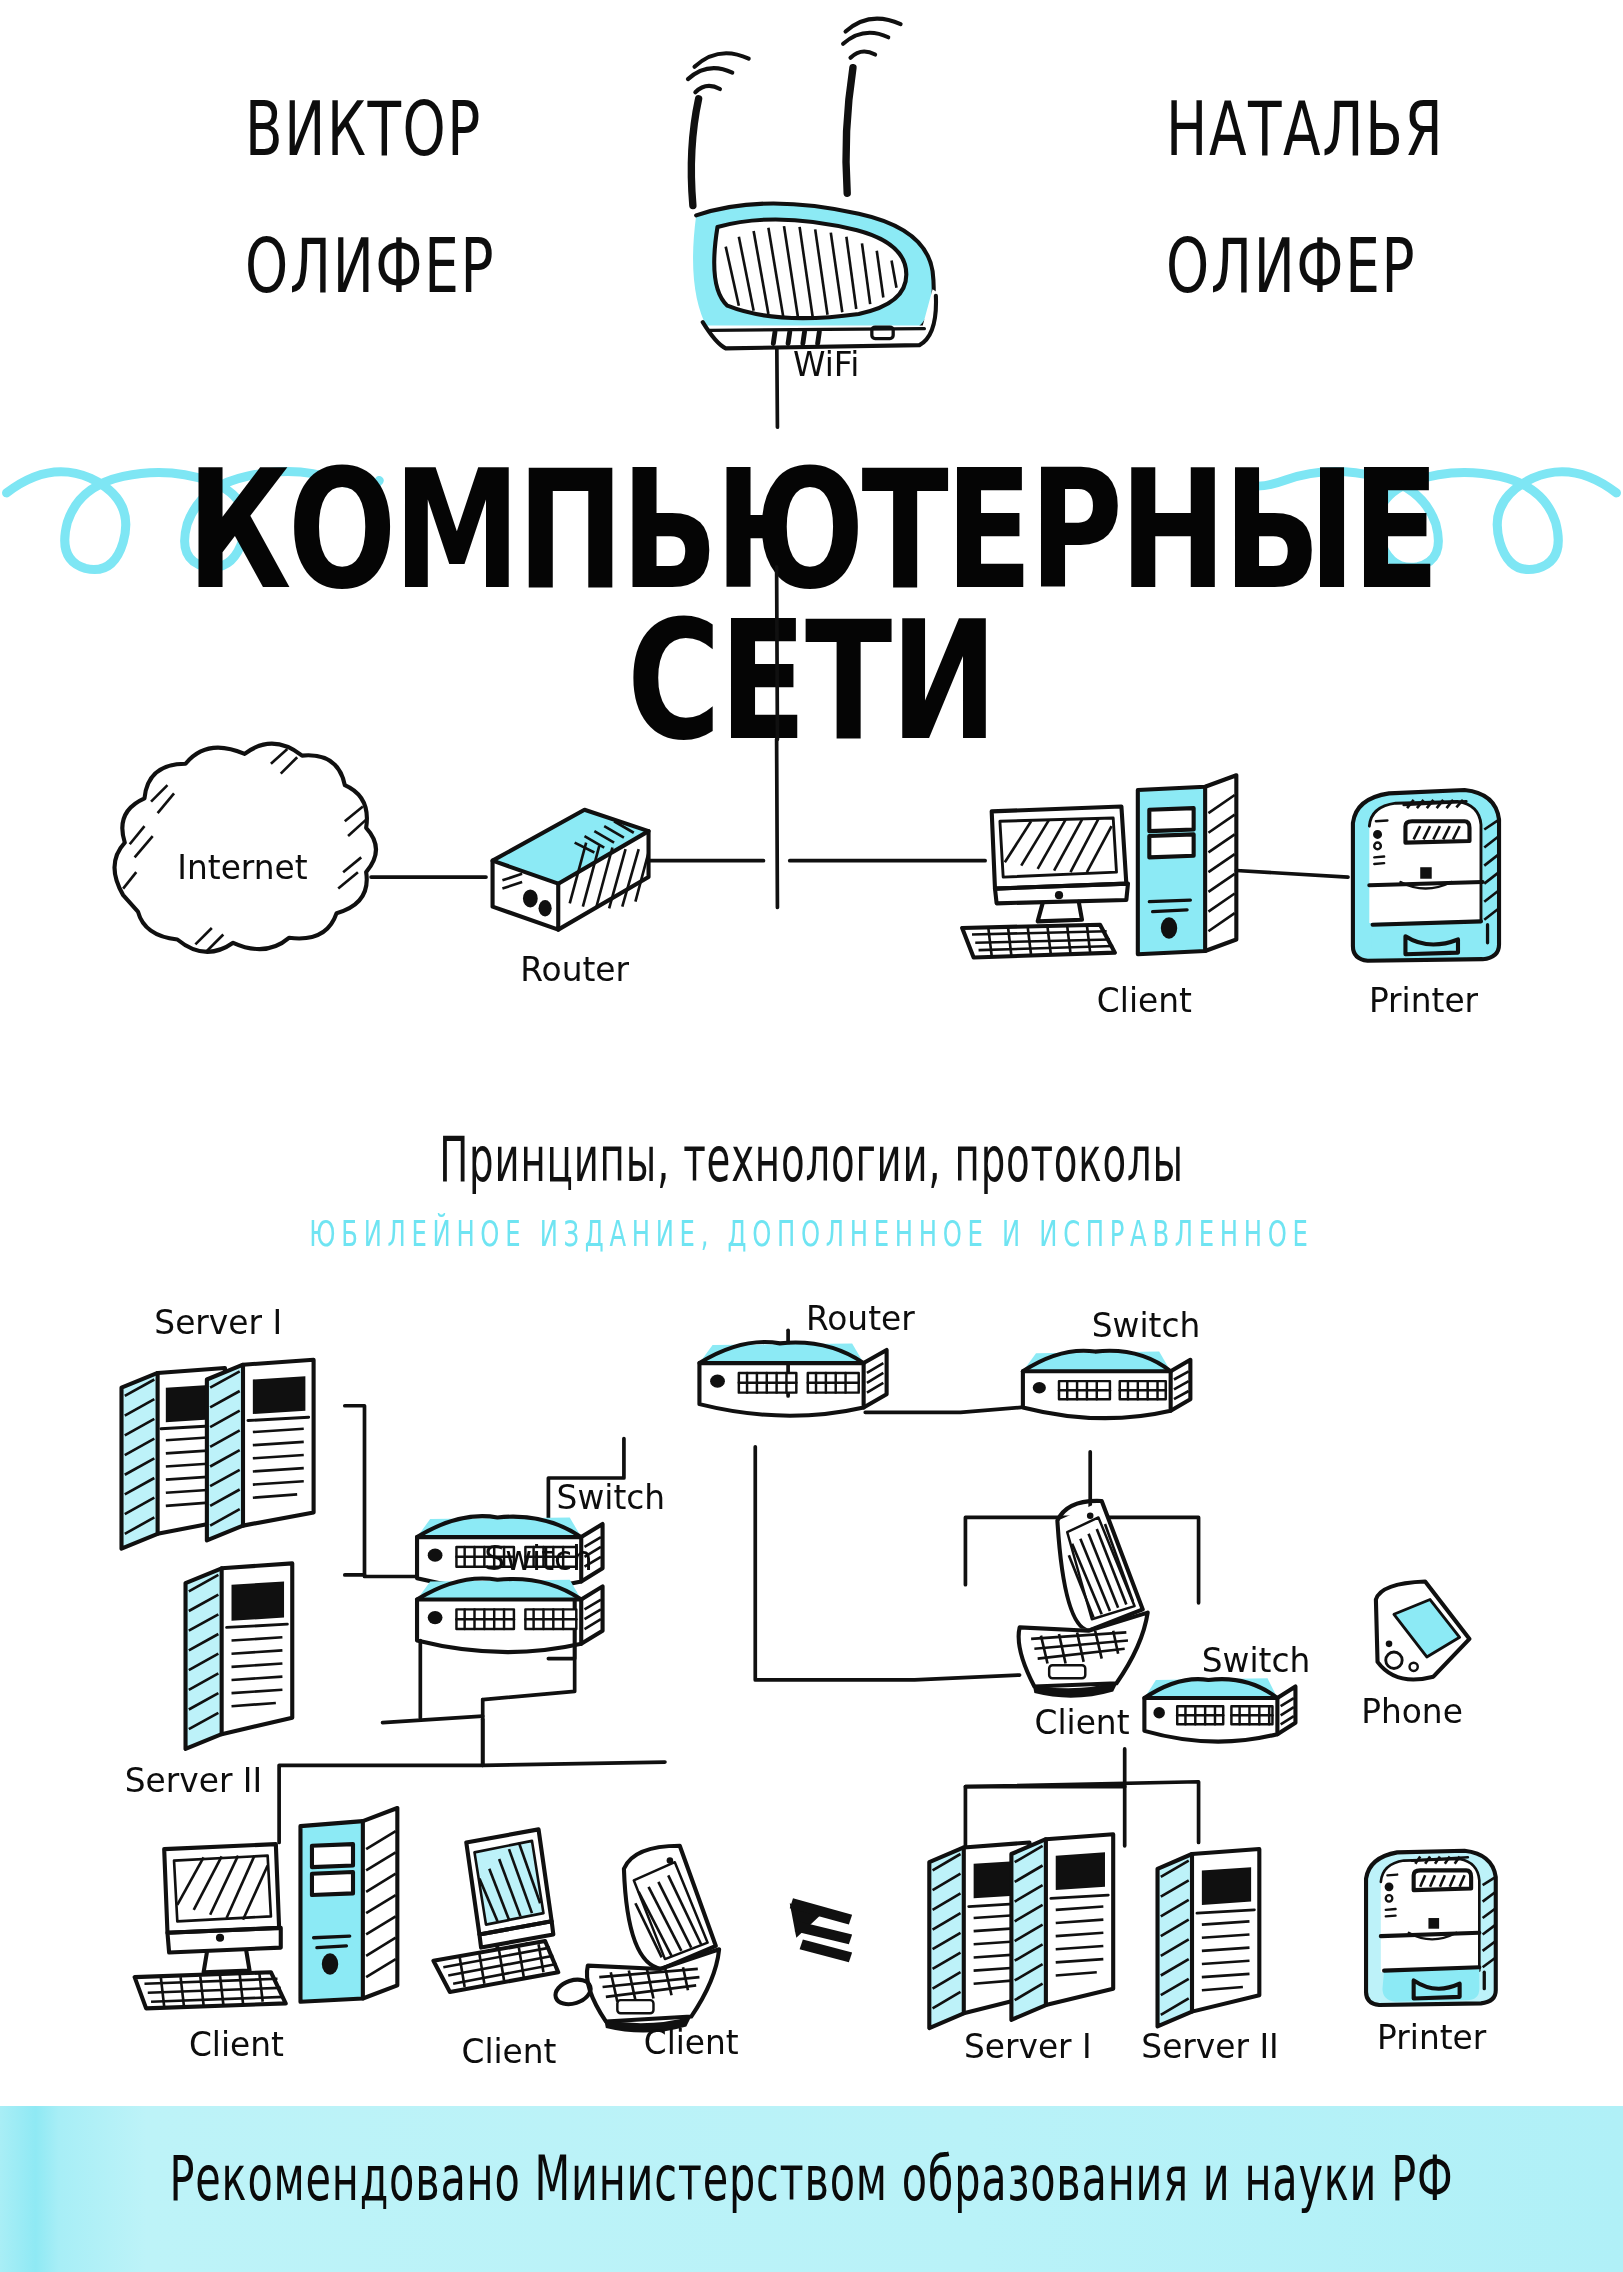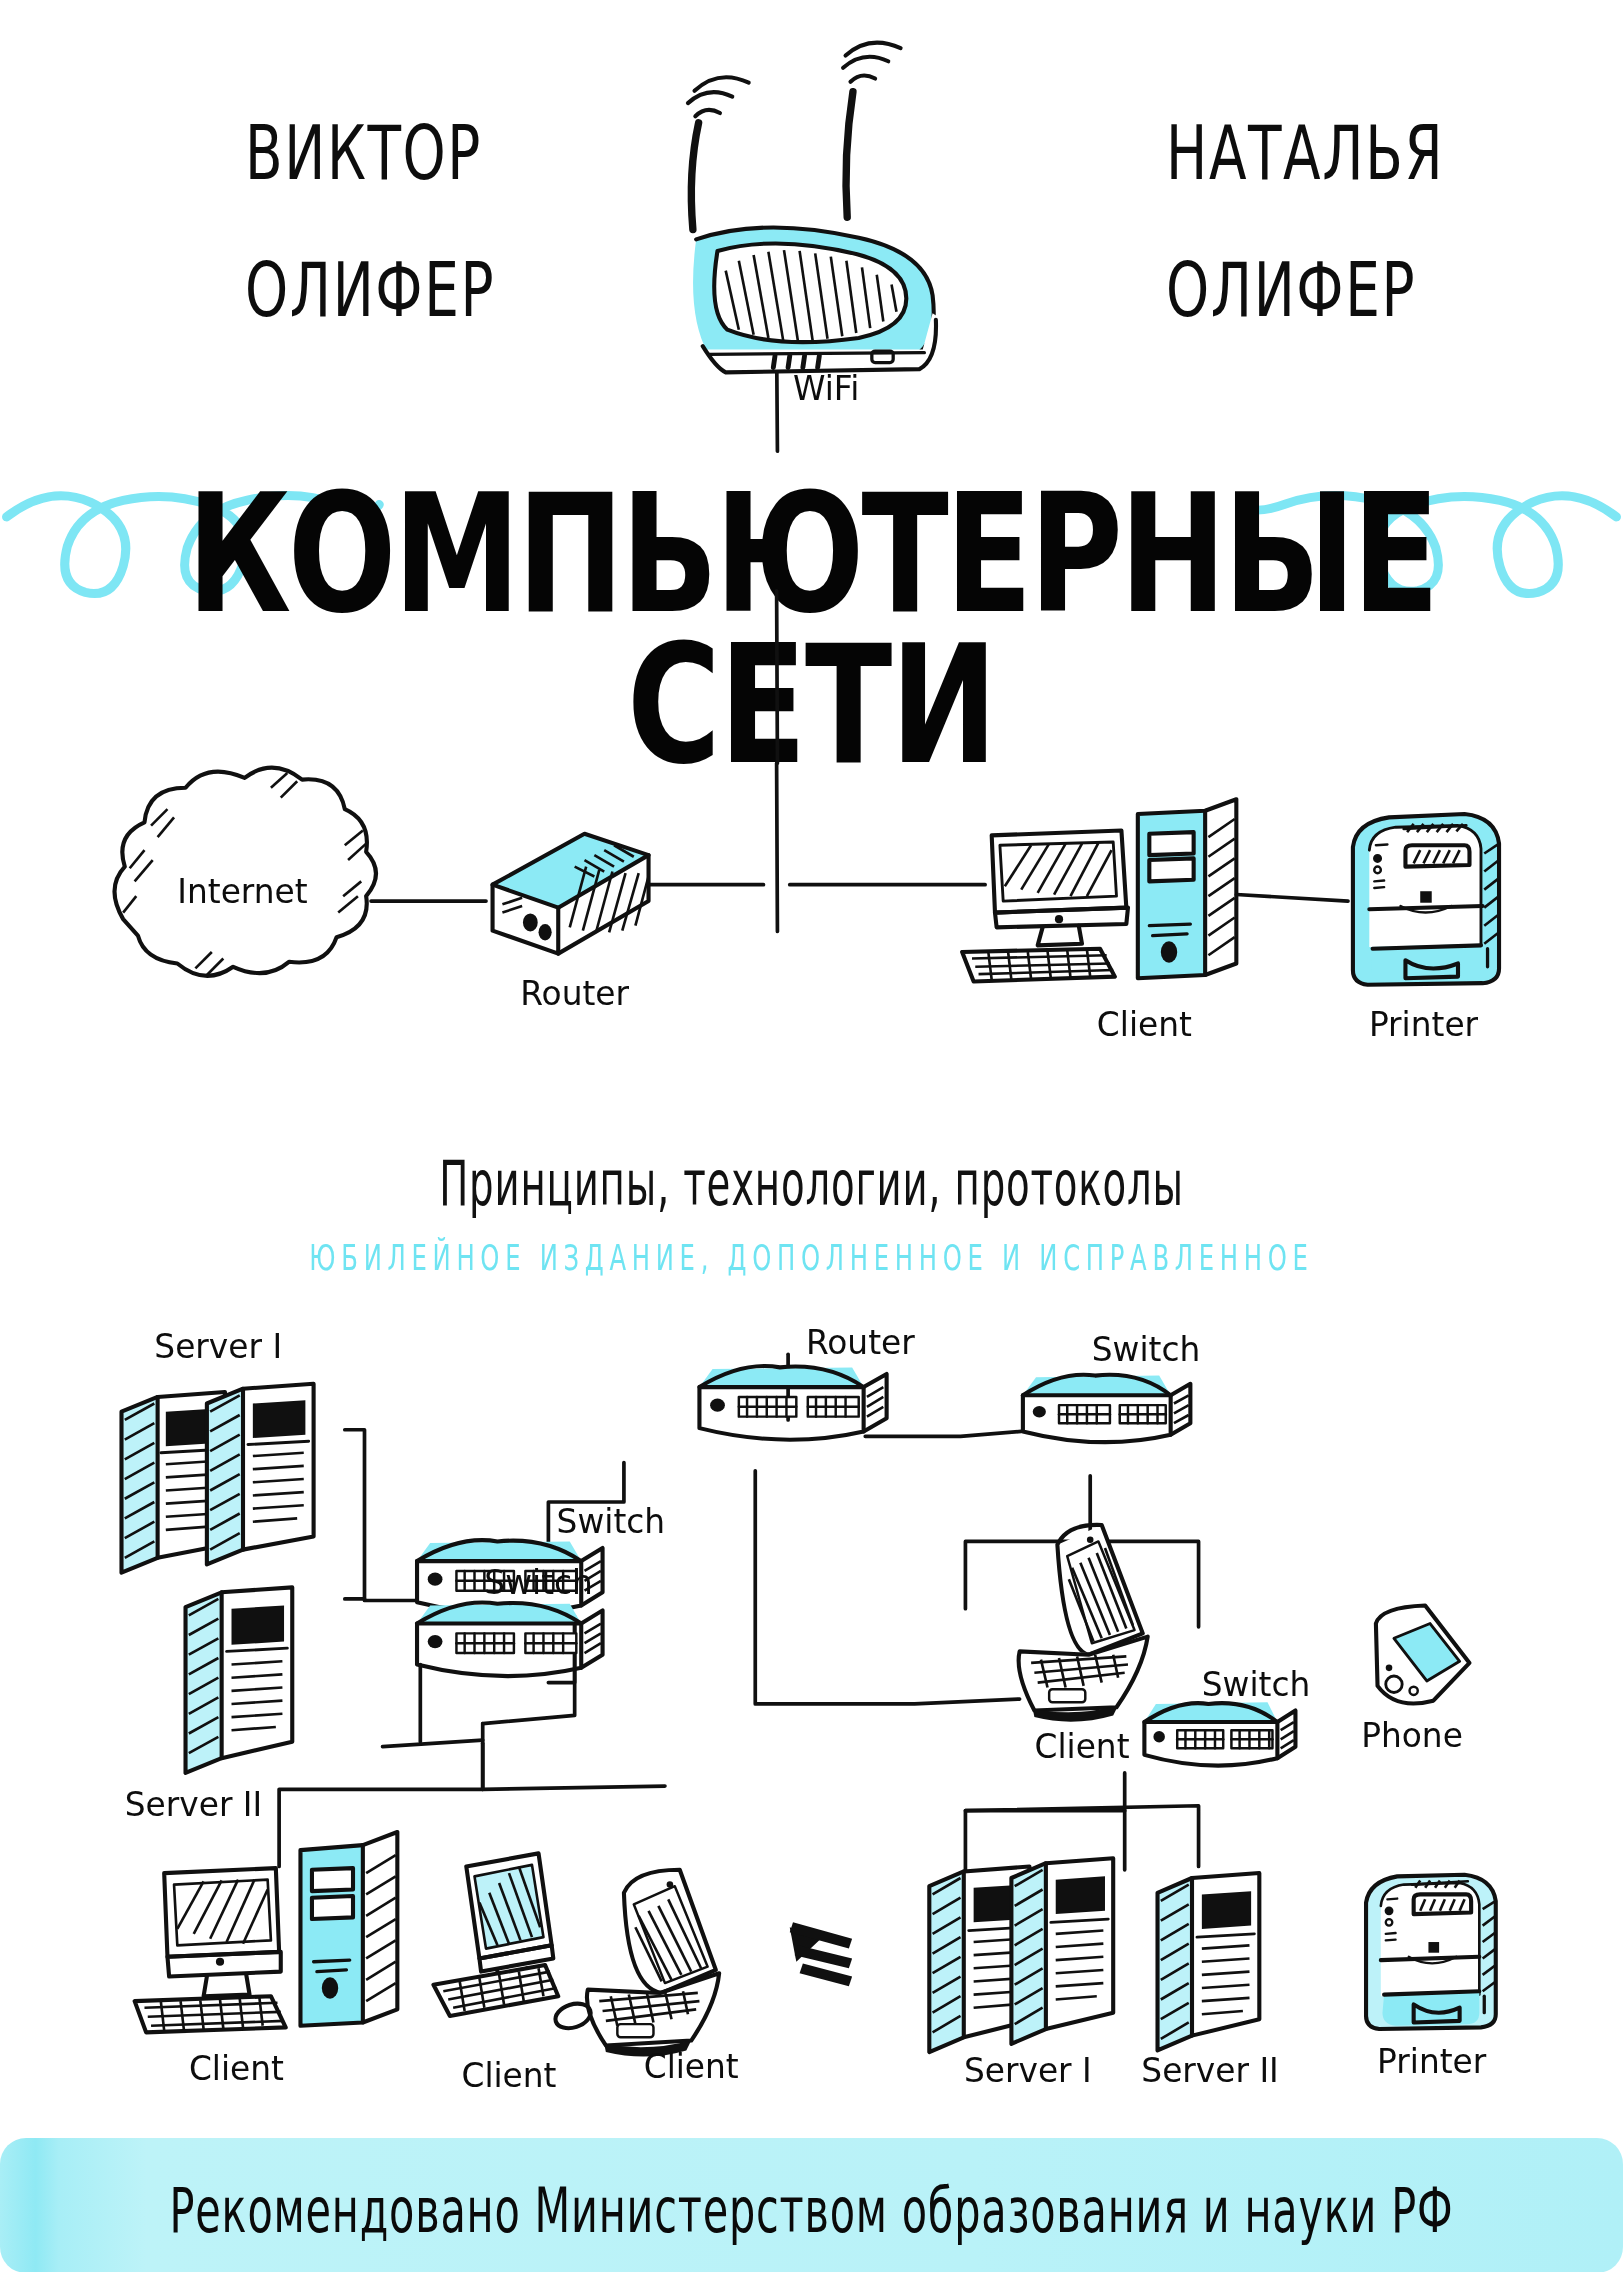--- a/index.html
+++ b/index.html
@@ -1,18 +1,18 @@
 <!DOCTYPE html>
 <html style="font-size:13px"><head>
 <meta charset="utf-8">
 <style>
   html,body{margin:0;padding:0;background:#fff;}
   body{width:1623px;height:2273px;position:relative;overflow:hidden;
        font-family:"DejaVu Sans", sans-serif;}
-  #cover{position:absolute;inset:0;background:#ffffff;margin-top:24px;}
+  #cover{position:absolute;inset:0;background:#ffffff;}
 
   
   .author{
     position:absolute;color:#0d0d0d;
     font-family:"DejaVu Sans Condensed","DejaVu Sans",sans-serif;
     font-weight:400;letter-spacing:1.6px;line-height:1.08;
     text-transform:uppercase;white-space:nowrap;
     transform:scaleY(1.22);transform-origin:left top;
   }
   .author .big{font-size:61px;}
@@ -45,24 +45,23 @@
   #edition{
     position:absolute;left:0;right:0;top:1213px;text-align:center;
     font-family:"DejaVu Sans Condensed","DejaVu Sans",sans-serif;
     font-size:27px;font-weight:400;color:#6fe4f2;letter-spacing:5.7px;
     transform:scaleY(1.3);transform-origin:center top;
     text-transform:uppercase;
   }
 
   
   #banner{
-    position:absolute;left:0;right:0;bottom:0;height:135px;
+    position:absolute;left:0;right:0;bottom:0;height:167px;
     background:linear-gradient(90deg,#a9eef6 0%,#8fe9f4 2.2%,#a7eef6 3.6%,
                 #bdf3f8 9%,#b9f2f8 60%,#b0f0f7 100%);
-    border-radius:26px;
   }
   #banner-text{
     position:absolute;left:0;right:0;top:36px;text-align:center;
     font-family:"DejaVu Sans Condensed","DejaVu Sans",sans-serif;
     font-size:46px;color:#0a0a0a;letter-spacing:0.8px;white-space:nowrap;
     transform:scaleY(1.35);transform-origin:center top;
   }
 
   
   svg.layer{position:absolute;left:0;top:0;width:1623px;height:2273px;

